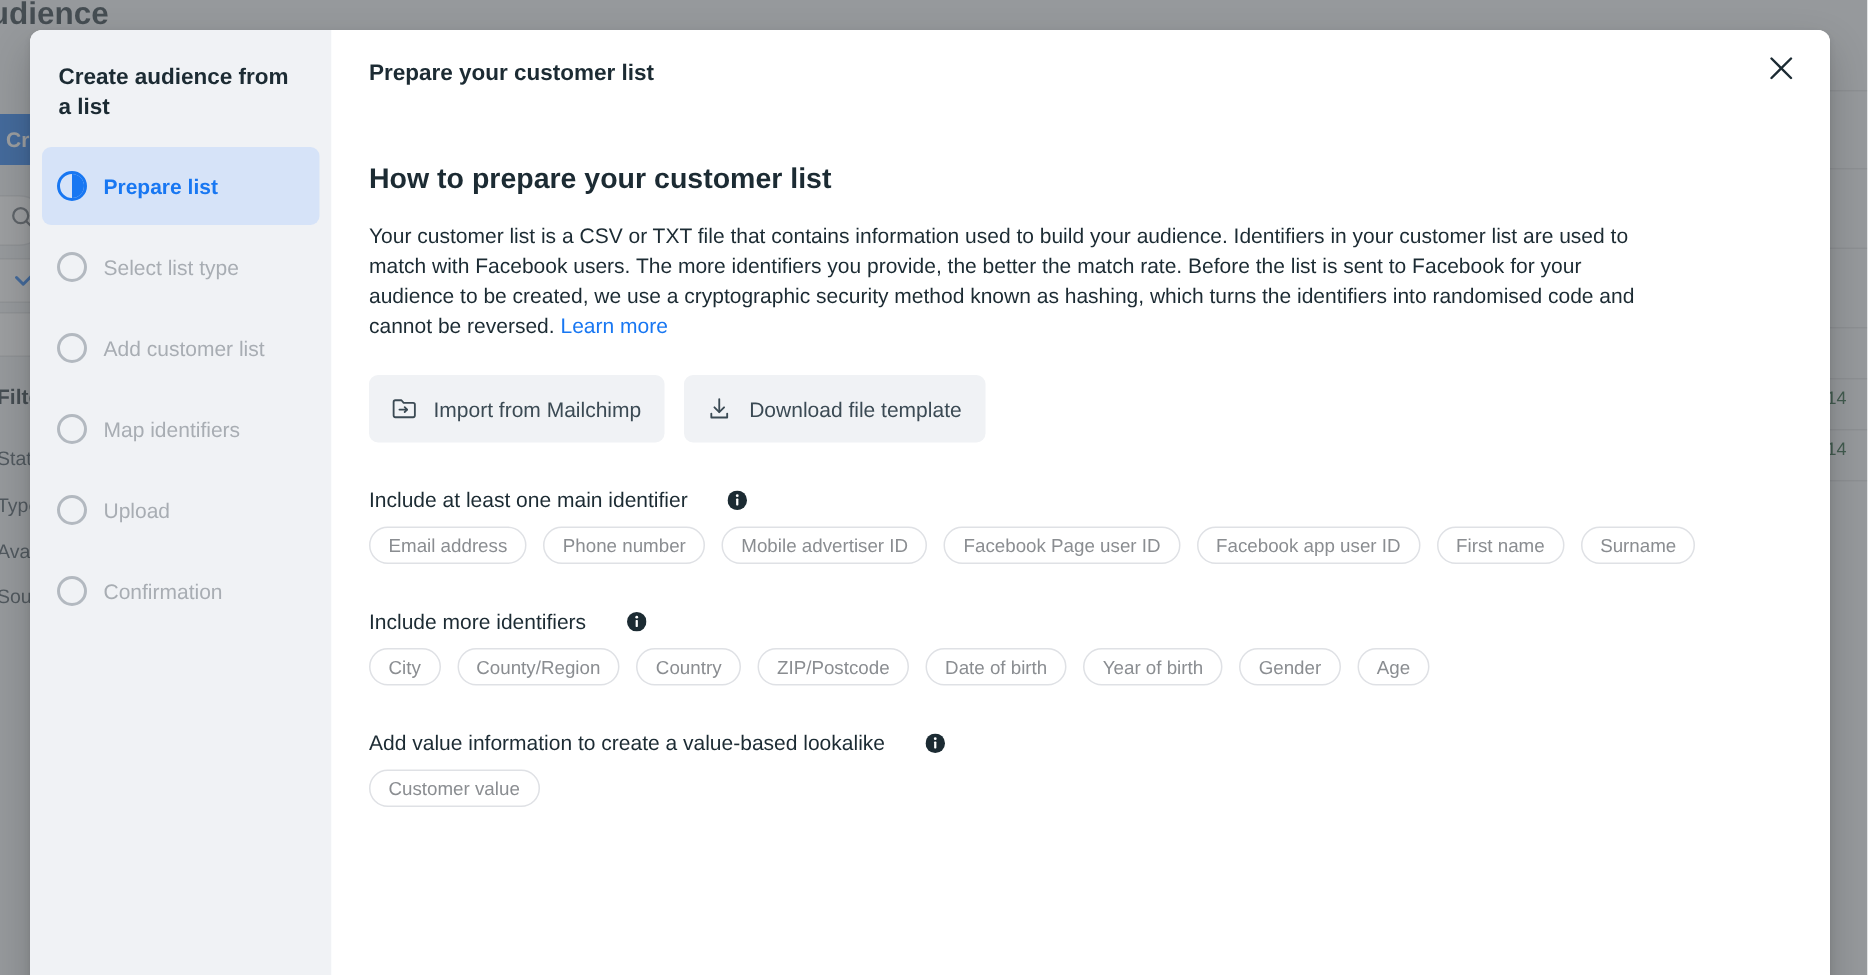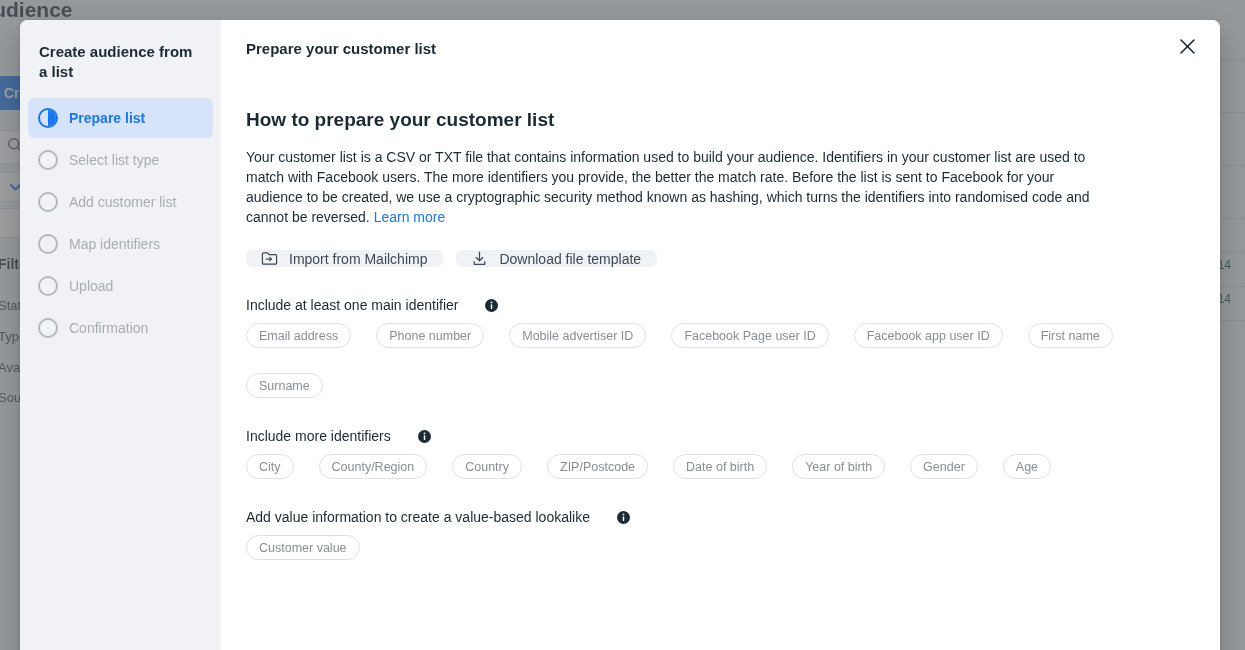--- a/index.html
+++ b/index.html
@@ -87,21 +87,21 @@
     padding: 22px 0 0 0;
   }
   #sidebar-title {
     font-size: 15px; font-weight: 700; color: #1c2b33;
     line-height: 20px;
     padding: 0 22px 0 19px;
     margin-bottom: 16px;
   }
   .step {
     display: flex; align-items: center;
-    height: 40px;
+    height: 52px;
     margin: 0 8px;
     padding-left: 10px;
     border-radius: 6px;
     position: relative;
   }
   .step.active { background: #d6e3f8; }
   .step-icon {
     width: 20px; height: 20px; flex: 0 0 20px;
     margin-right: 11px;
     position: relative;
@@ -170,39 +170,39 @@
   }
   #paragraph a {
     color: #1877f2; text-decoration: none;
   }
 
   #actions {
     display: flex; gap: 13px;
     margin-top: 23px;
   }
   .action-btn {
-    height: 17px;
+    height: 45px;
     background: #f0f2f5;
     border: none; border-radius: 6px;
     display: flex; align-items: center;
     padding: 0 16px 0 15px;
     cursor: pointer;
     font-family: inherit;
   }
   .action-btn .ic { margin-right: 11px; display: flex; }
   .action-btn .lbl { font-size: 14px; color: #3b4a54; white-space: nowrap; }
 
   .section-head {
     display: flex; align-items: center;
     font-size: 14px; color: #1c2b33;
     margin-top: 30px; margin-bottom: 10px; gap: 20px;
   }
   .section-head .info { margin-left: 7px; display: flex; }
 
-  .chips { display: flex; flex-wrap: wrap; gap: 25px; }
+  .chips { display: flex; flex-wrap: wrap; gap: 11px; }
   .chip {
     height: 25px;
     border: 1px solid #dfe1e5;
     border-radius: 13px;
     background: #fff;
     display: flex; align-items: center;
     padding: 0 12px;
     font-size: 12.5px; color: #8a8d91;
     white-space: nowrap;
     cursor: default;

